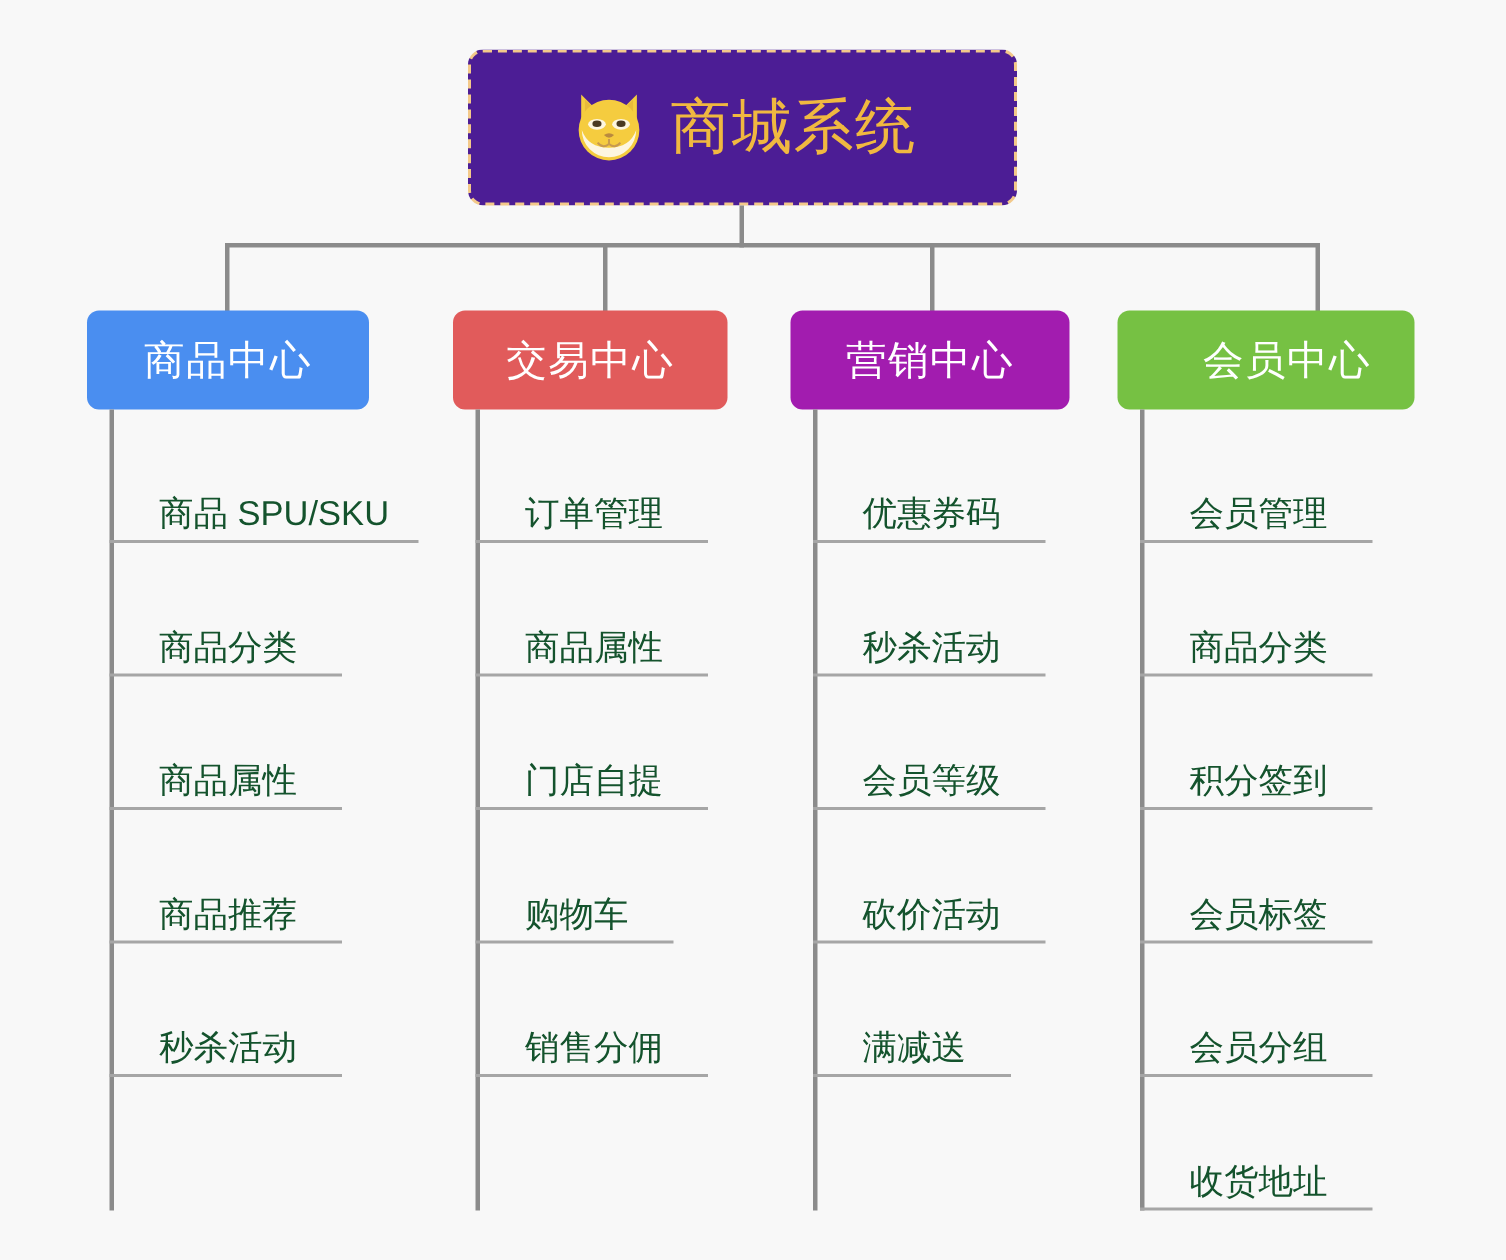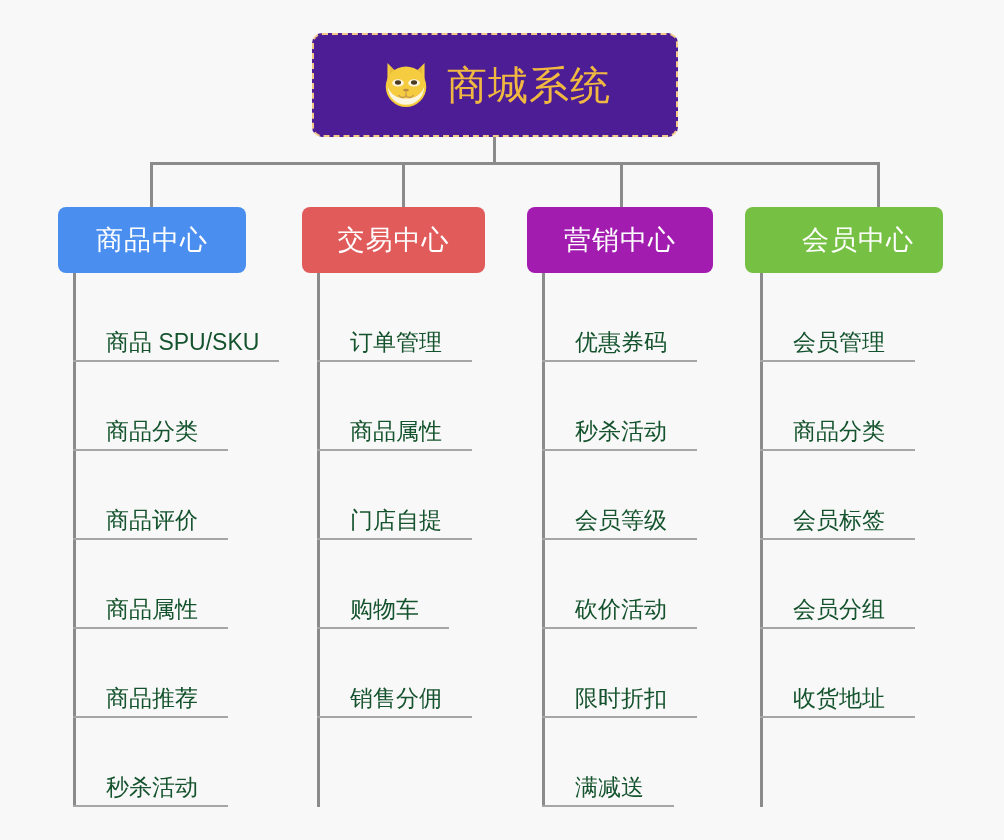--- a/index.html
+++ b/index.html
@@ -157,24 +157,20 @@
       <div class="spine" style="height: 534px; background: rgb(139, 139, 139);"></div>
       <div class="leaf">
         <span class="leaf-label">商品 SPU/SKU</span>
         <span class="leaf-rule" style="width: 206px; background: rgb(166, 166, 166);"></span>
       </div>
       <div class="leaf">
         <span class="leaf-label">商品分类</span>
         <span class="leaf-rule" style="width: 155px; background: rgb(166, 166, 166);"></span>
       </div>
       <div class="leaf">
-        <span class="leaf-label">商品评价</span>
-        <span class="leaf-rule" style="width: 155px; background: rgb(166, 166, 166);"></span>
-      </div>
-      <div class="leaf">
         <span class="leaf-label">商品属性</span>
         <span class="leaf-rule" style="width: 155px; background: rgb(166, 166, 166);"></span>
       </div>
       <div class="leaf">
         <span class="leaf-label">商品推荐</span>
         <span class="leaf-rule" style="width: 155px; background: rgb(166, 166, 166);"></span>
       </div>
       <div class="leaf">
         <span class="leaf-label">秒杀活动</span>
         <span class="leaf-rule" style="width: 155px; background: rgb(166, 166, 166);"></span>
@@ -227,24 +223,20 @@
       </div>
       <div class="leaf">
         <span class="leaf-label">会员等级</span>
         <span class="leaf-rule" style="width: 155px; background: rgb(166, 166, 166);"></span>
       </div>
       <div class="leaf">
         <span class="leaf-label">砍价活动</span>
         <span class="leaf-rule" style="width: 155px; background: rgb(166, 166, 166);"></span>
       </div>
       <div class="leaf">
-        <span class="leaf-label">限时折扣</span>
-        <span class="leaf-rule" style="width: 155px; background: rgb(166, 166, 166);"></span>
-      </div>
-      <div class="leaf">
         <span class="leaf-label">满减送</span>
         <span class="leaf-rule" style="width: 132px; background: rgb(166, 166, 166);"></span>
       </div>
     </div>
   </div>
 
   <div class="column" style="left:745px; width:186px;">
     <div class="cat-box" style="width: 198px; background: rgb(118, 193, 67); padding-left: 28px;">
       <span>会员中心</span>
     </div>
@@ -252,20 +244,24 @@
       <div class="spine" style="height: 534px; background: rgb(139, 139, 139);"></div>
       <div class="leaf">
         <span class="leaf-label">会员管理</span>
         <span class="leaf-rule" style="width: 155px; background: rgb(166, 166, 166);"></span>
       </div>
       <div class="leaf">
         <span class="leaf-label">商品分类</span>
         <span class="leaf-rule" style="width: 155px; background: rgb(166, 166, 166);"></span>
       </div>
       <div class="leaf">
+        <span class="leaf-label">积分签到</span>
+        <span class="leaf-rule" style="width: 155px; background: rgb(166, 166, 166);"></span>
+      </div>
+      <div class="leaf">
         <span class="leaf-label">会员标签</span>
         <span class="leaf-rule" style="width: 155px; background: rgb(166, 166, 166);"></span>
       </div>
       <div class="leaf">
         <span class="leaf-label">会员分组</span>
         <span class="leaf-rule" style="width: 155px; background: rgb(166, 166, 166);"></span>
       </div>
       <div class="leaf">
         <span class="leaf-label">收货地址</span>
         <span class="leaf-rule" style="width: 155px; background: rgb(166, 166, 166);"></span>

